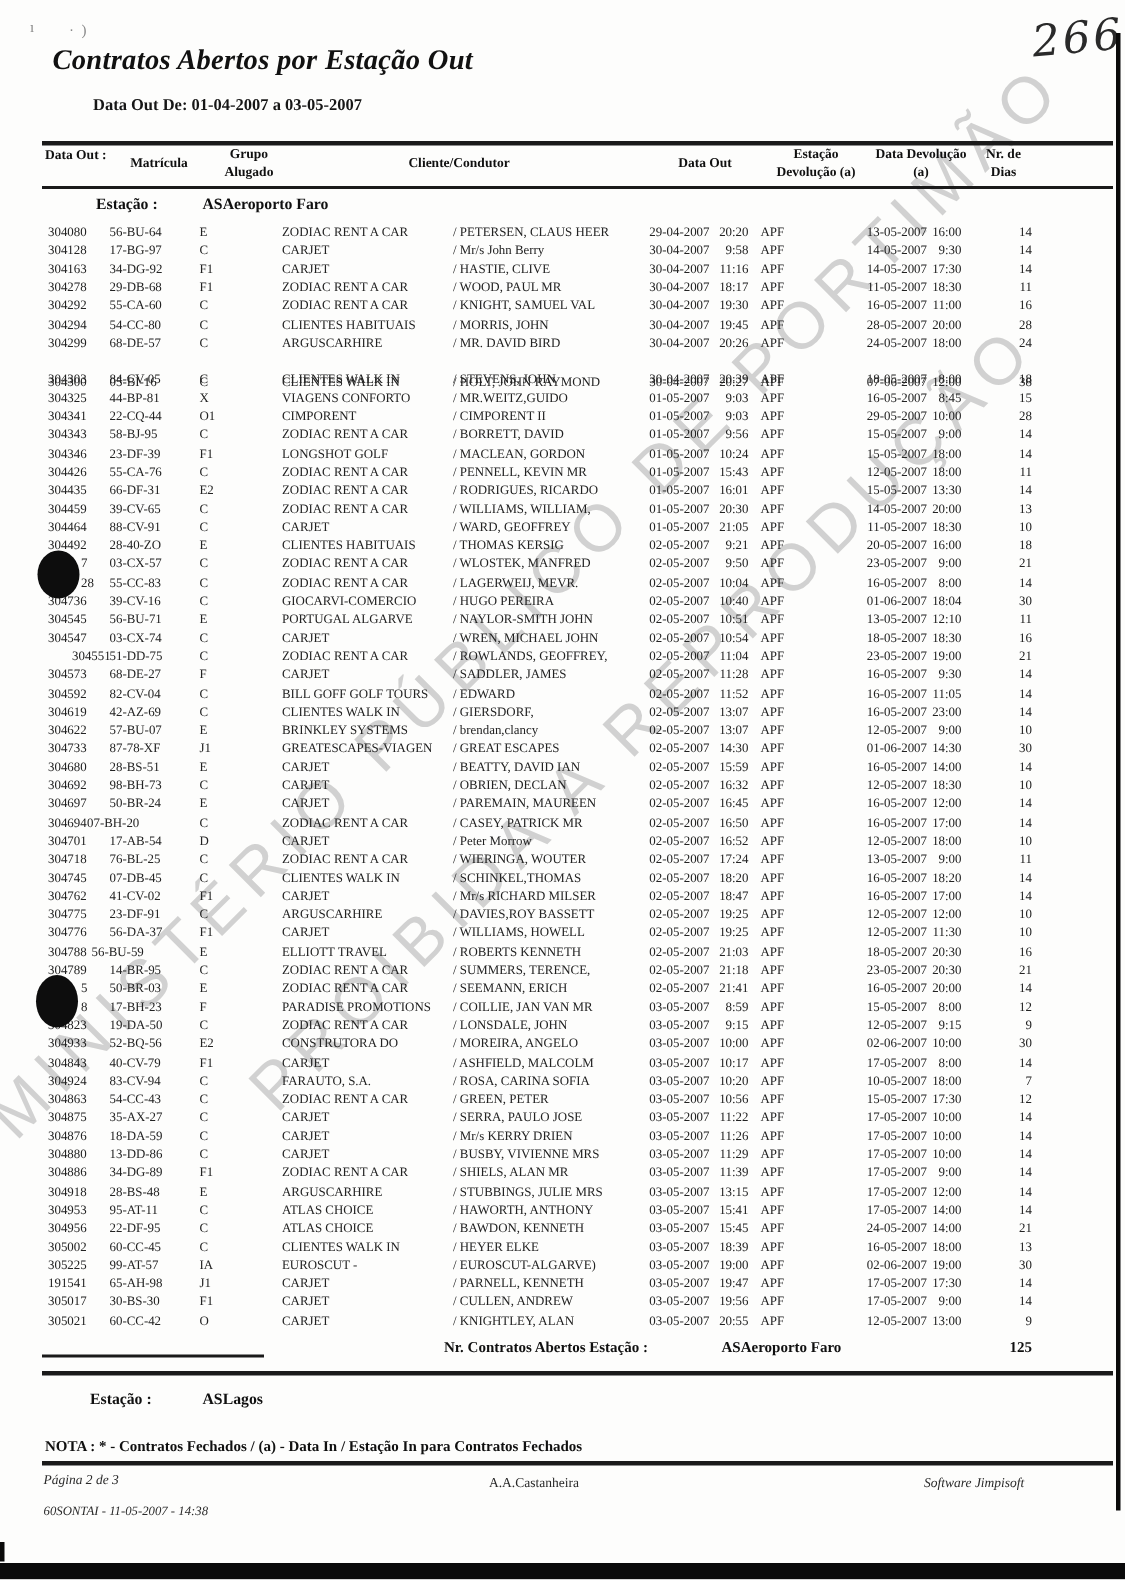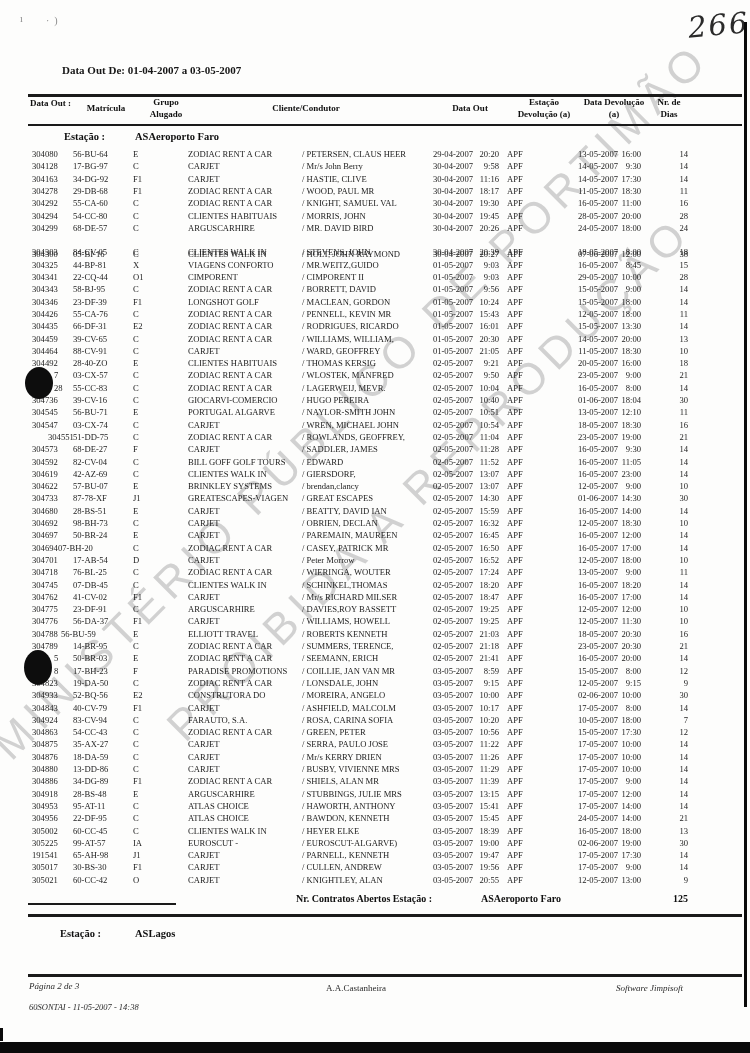--- a/index.html
+++ b/index.html
@@ -36,20 +36,21 @@
   <div class="watermark">
     <div>MINISTÉRIO PÚBLICO DE PORTIMÃO</div>
     <div>PROIBIDA A REPRODUÇÃO</div>
   </div>
 
   <div class="penmark abs" style="left:20px;top:13px;">ı</div>
   <div class="penmark abs" style="left:46px;top:15px;">·&nbsp;&nbsp;)</div>
 
   <div class="handwritten abs" style="left:688px;top:8px;">266</div>
 
+  <div class="title abs" style="left:35px;top:30px;">Contratos Abertos por Estação Out</div>
   <div class="subtitle abs" style="left:62px;top:64px;">Data Out De: 01-04-2007  a  03-05-2007</div>
 
   <div class="rule" style="left:28px;top:94px;width:714px;height:3px;"></div>
   <div class="rule" style="left:28px;top:124px;width:714px;height:2px;"></div>
 
   <div class="hdr abs" style="left:30px;top:98px;">Data Out :</div>
   <div class="hdr abs ctr" style="left:106px;top:103px;">Matrícula</div>
   <div class="hdr abs ctr" style="left:166px;top:97px;">Grupo</div>
   <div class="hdr abs ctr" style="left:166px;top:109px;">Alugado</div>
   <div class="hdr abs ctr" style="left:306px;top:103px;">Cliente/Condutor</div>
@@ -852,20 +853,21 @@
 
   <div class="rule" style="left:28px;top:903px;width:148px;height:2px;"></div>
   <div class="sum abs" style="left:296px;top:893px;">Nr. Contratos Abertos Estação :</div>
   <div class="sum abs" style="left:481px;top:893px;">ASAeroporto Faro</div>
   <div class="sum abs" style="left:660px;top:893px;width:28px;text-align:right;">125</div>
   <div class="rule" style="left:28px;top:914px;width:714px;height:2.5px;"></div>
 
   <div class="sta abs" style="left:60px;top:928px;">Estação :</div>
   <div class="sta abs" style="left:135px;top:928px;">ASLagos</div>
 
+  <div class="nota abs" style="left:30px;top:959px;">NOTA : * - Contratos Fechados / (a) - Data In / Estação In para Contratos Fechados</div>
   <div class="rule" style="left:28px;top:974px;width:714px;height:3px;"></div>
 
   <div class="foot it abs" style="left:29px;top:981px;">Página 2 de 3</div>
   <div class="foot abs" style="left:326px;top:983px;">A.A.Castanheira</div>
   <div class="foot it abs" style="left:616px;top:983px;">Software Jimpisoft</div>
   <div class="foot it abs" style="left:29px;top:1002px;font-size:8.5px;">60SONTAI - 11-05-2007 - 14:38</div>
 
   <div class="artifact" style="left:744px;top:22px;width:3px;height:985px;"></div>
   <div class="artifact" style="left:0px;top:1028px;width:3px;height:13px;"></div>
   <div class="artifact" style="left:0px;top:1042px;width:750px;height:11px;"></div>

